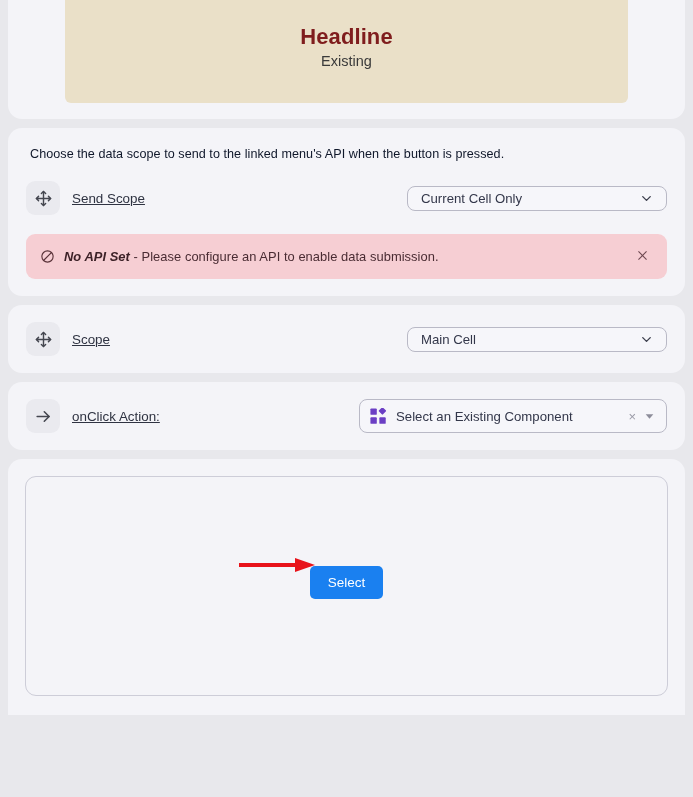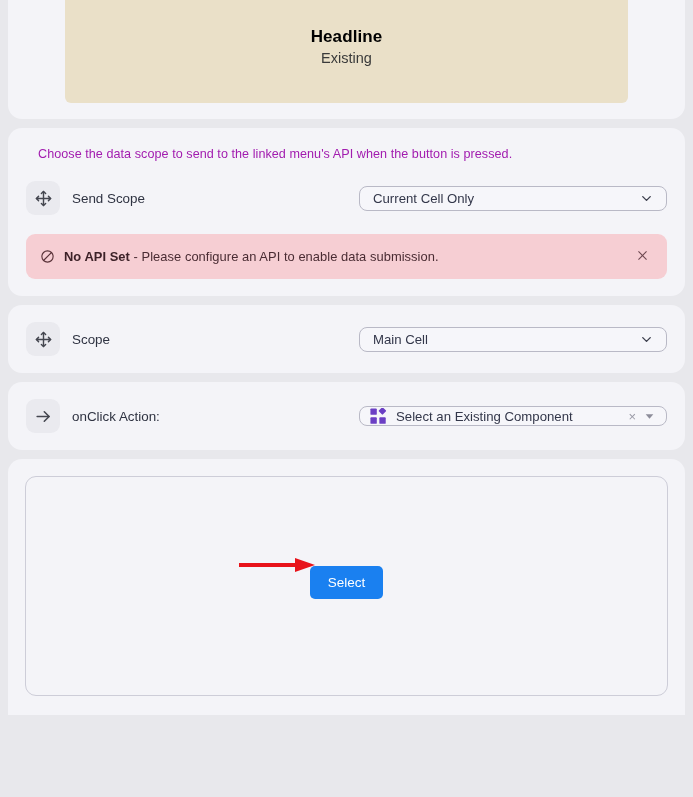--- a/index.html
+++ b/index.html
@@ -38,44 +38,44 @@
     height: 113px;
     background: #eae0c8;
     border-radius: 0 0 6px 6px;
     display: flex;
     flex-direction: column;
     align-items: center;
     justify-content: center;
     gap: 3px;
   }
   .headline {
-    font-size: 17px;
+    font-size: 22px;
     font-weight: 700;
-    color: #000000;
+    color: #7f1d1d;
     letter-spacing: .1px;
   }
   .subhead {
     font-size: 14.5px;
     font-weight: 400;
     color: #3a3a3a;
   }
 
   
   .section-card { padding: 19px 18px 17px 18px; }
   .section-title {
     font-size: 14.5px;
     font-weight: 700;
     color: #2f3342;
     letter-spacing: .1px;
     margin: 0 0 8px 0;
   }
   .section-desc {
     font-size: 12.6px;
-    color: #a21caf;
-    margin: 0 0 20px 12px;
+    color: #0f172a;
+    margin: 0 0 20px 4px;
     letter-spacing: .05px;
   }
 
   
   .field-row {
     display: flex;
     align-items: center;
   }
   .icon-chip {
     width: 34px; height: 34px;
@@ -84,20 +84,21 @@
     display: flex;
     align-items: center;
     justify-content: center;
     flex: 0 0 auto;
   }
   .field-label {
     font-size: 13.4px;
     color: #2f3342;
     margin-left: 12px;
     white-space: nowrap;
+    text-decoration: underline;
   }
   .field-control {
     margin-left: auto;
     width: 308px;
     flex: 0 0 auto;
   }
 
   
   .select {
     height: 34px;
@@ -108,25 +109,25 @@
     align-items: center;
     padding: 0 12px 0 13px;
     font-size: 13.2px;
     color: #33374a;
     position: relative;
     cursor: pointer;
   }
   .select .value { flex: 1 1 auto; white-space: nowrap; overflow: hidden; }
   .chev { flex: 0 0 auto; display: flex; align-items: center; }
 
-  .select-tall { height: 25px; }
+  .select-tall { height: 25px; margin-left: 48px; }
 
   
   .combo {
-    height: 20px;
+    height: 34px;
     border: 1px solid #b9b9c6;
     border-radius: 8px;
     background: #f6f6fa;
     display: flex;
     align-items: center;
     padding: 0 8px 0 10px;
     font-size: 13.2px;
     color: #33374a;
     cursor: pointer;
   }
@@ -151,21 +152,21 @@
     align-items: center;
     padding: 0 14px 0 14px;
   }
   .alert-icon { flex: 0 0 auto; display: flex; align-items: center; margin-right: 9px; }
   .alert-text {
     font-size: 12.9px;
     color: #4a2c33;
     flex: 1 1 auto;
     letter-spacing: .05px;
   }
-  .alert-text b { font-weight: 700; color: #3d2228; }
+  .alert-text b { font-weight: 700; color: #3d2228; font-style: italic; }
   .alert-close {
     flex: 0 0 auto;
     color: #6d4850;
     font-size: 15px;
     line-height: 1;
     cursor: pointer;
     padding: 4px;
   }
 
   

